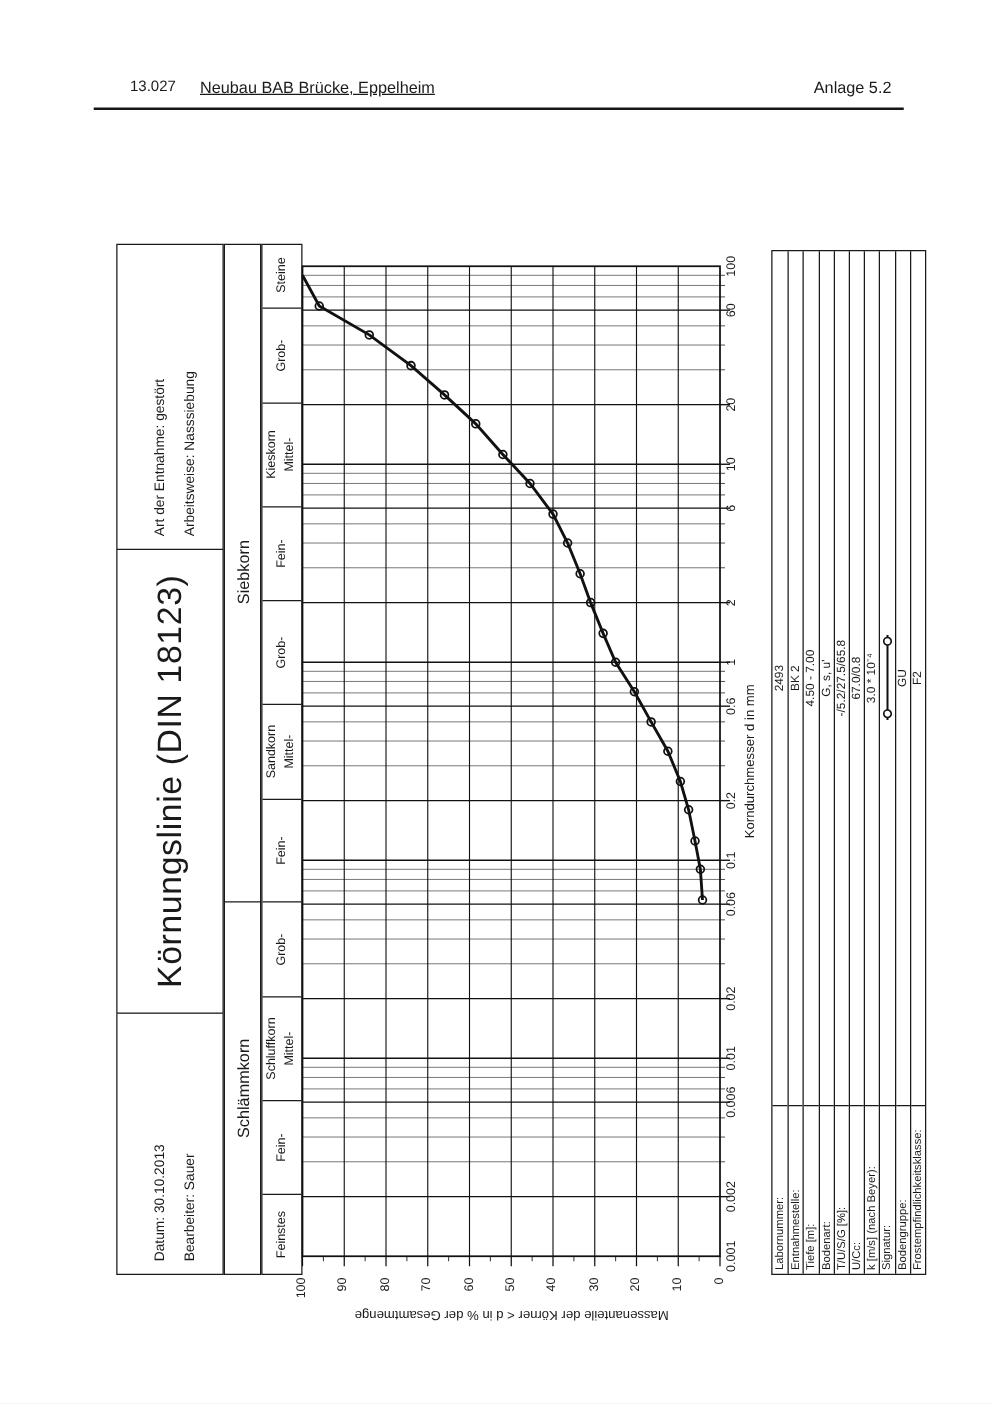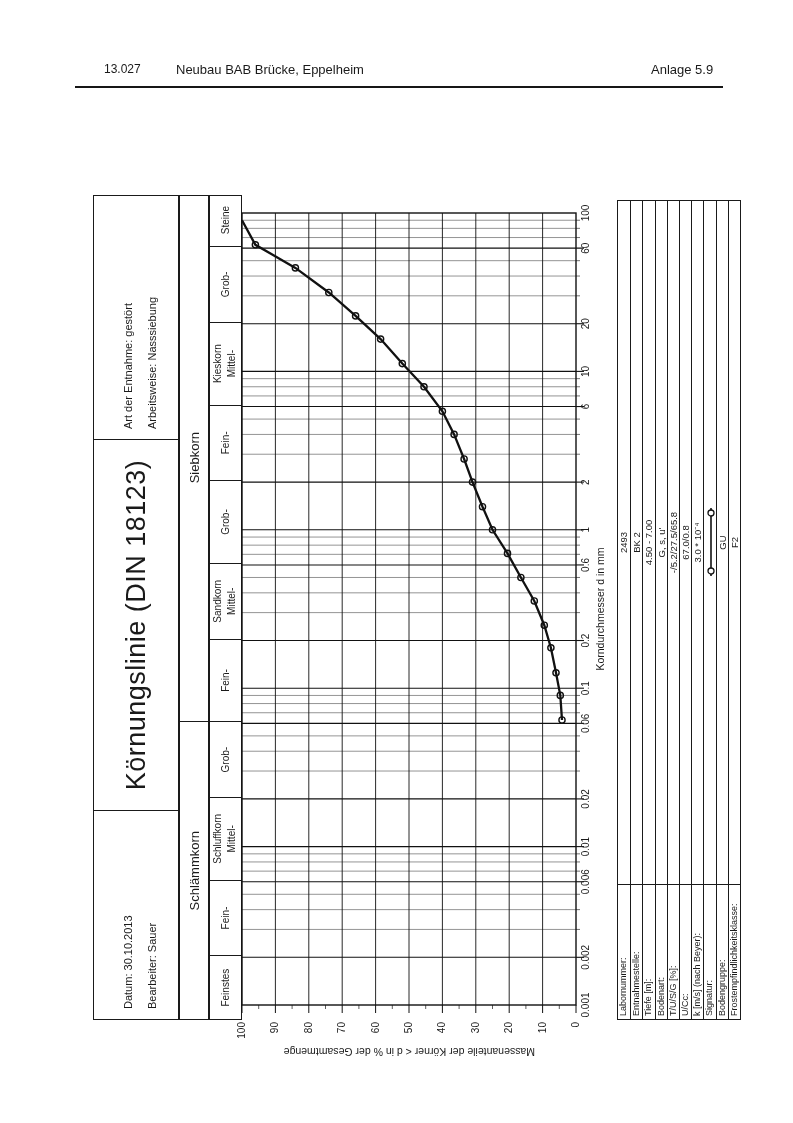--- a/index.html
+++ b/index.html
@@ -1,21 +1,21 @@
 <!DOCTYPE html>
 <html><head>
 <meta charset="utf-8">
 <style>
   html,body{margin:0;padding:0;background:#e8e8e8;}
   #page{position:relative;width:793px;height:1123px;background:#ffffff;overflow:hidden;
         font-family:"Liberation Sans", sans-serif;color:#1a1a1a;}
   
   #page-header{position:absolute;left:0;top:0;width:100%;height:100px;}
   .proj-no{position:absolute;left:104px;top:62px;font-size:12px;}
-  .proj-title{position:absolute;left:176px;top:62px;font-size:13px;}
+  .proj-title{position:absolute;left:160px;top:62px;font-size:13px;text-decoration:underline;}
   .annex{position:absolute;left:651px;top:62px;font-size:13px;}
   .header-rule{position:absolute;left:75px;top:86px;width:648px;height:2px;background:#161616;}
   
   #figure{position:absolute;left:93px;top:195px;width:865px;height:648px;
           transform-origin:0 0;transform:rotate(-90deg) translateX(-865px);}
   #figure *{box-sizing:border-box;}
   .cell{position:absolute;border:1px solid #1a1a1a;background:#fff;}
   .meta-cell{font-size:11px;line-height:24px;padding:22px 0 0 10px;}
   .title-cell{display:flex;align-items:center;justify-content:center;font-size:27px;letter-spacing:.5px;}
   .rowstrip{position:absolute;border:1px solid #1a1a1a;}
@@ -43,21 +43,21 @@
           font-size:9.5px;line-height:11.4px;white-space:nowrap;}
 </style>
 </head>
 <body>
 
 <div id="page">
 
   <div id="page-header">
     <span class="proj-no">13.027</span>
     <span class="proj-title">Neubau BAB Brücke, Eppelheim</span>
-    <span class="annex">Anlage 5.9</span>
+    <span class="annex">Anlage 5.2</span>
     <div class="header-rule"></div>
   </div>
 
   <div id="figure">
 
     <div class="cell meta-cell" style="left:40px;top:0;width:210px;height:86px;">
       <div>Datum: 30.10.2013</div>
       <div>Bearbeiter: Sauer</div>
     </div>
     <div class="cell title-cell" style="left:249px;top:0;width:372px;height:86px;">

